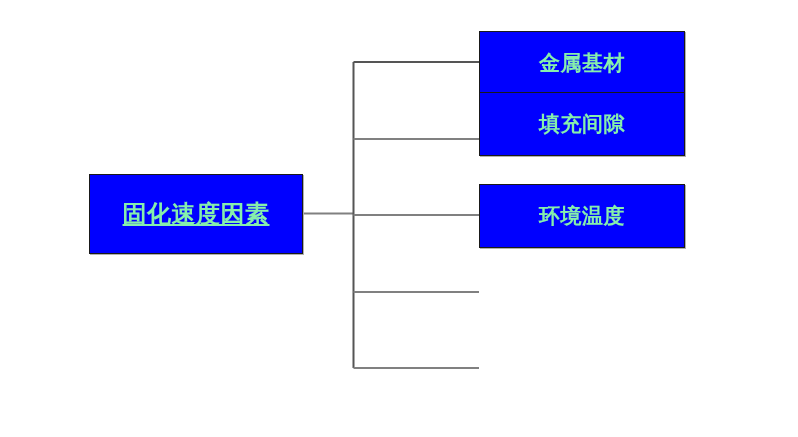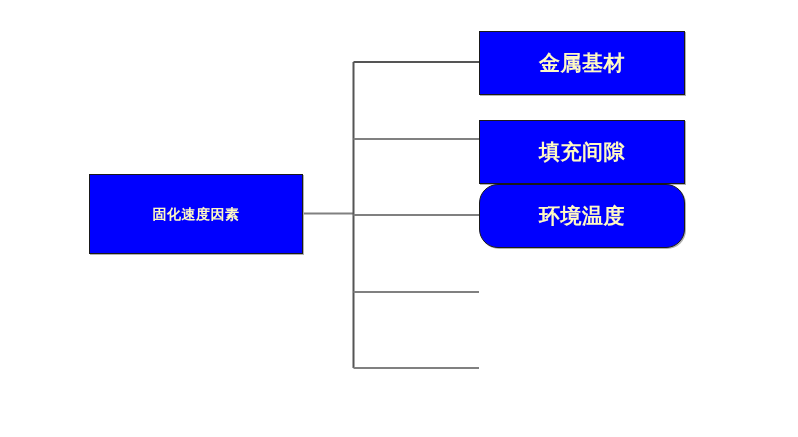--- a/index.html
+++ b/index.html
@@ -22,47 +22,48 @@
     position: absolute;
     background: #0000ff;
     border: 1px solid #1a1a1a;
     box-shadow: 1px 1px 0 0 #b0b0b0;
     display: flex;
     align-items: center;
     justify-content: center;
     box-sizing: border-box;
   }
   .node-label {
-    color: #fef9c3;
+    color: #86efac;
     font-weight: bold;
     letter-spacing: 0.5px;
     line-height: 1;
     white-space: nowrap;
     text-align: center;
   }
   .root-node {
     left: 89px;
     top: 174px;
     width: 214px;
     height: 80px;
   }
   .root-node .node-label {
-    font-size: 14px;
+    font-size: 24px;
+    text-decoration: underline;
   }
   .branch-node {
     left: 479px;
     width: 206px;
     height: 64px;
   }
   .branch-node .node-label {
     font-size: 21px;
   }
   .branch-node-0 { top: 31px; }
-  .branch-node-1 { top: 120px; }
-  .branch-node-2 { top: 184px; border-radius: 19px; }
+  .branch-node-1 { top: 92px; }
+  .branch-node-2 { top: 184px; }
   .branch-node-3 { top: 261px; }
   .branch-node-4 { top: 337px; }
 
   
   .connector-layer {
     position: absolute;
     left: 0;
     top: 0;
     width: 798px;
     height: 437px;

